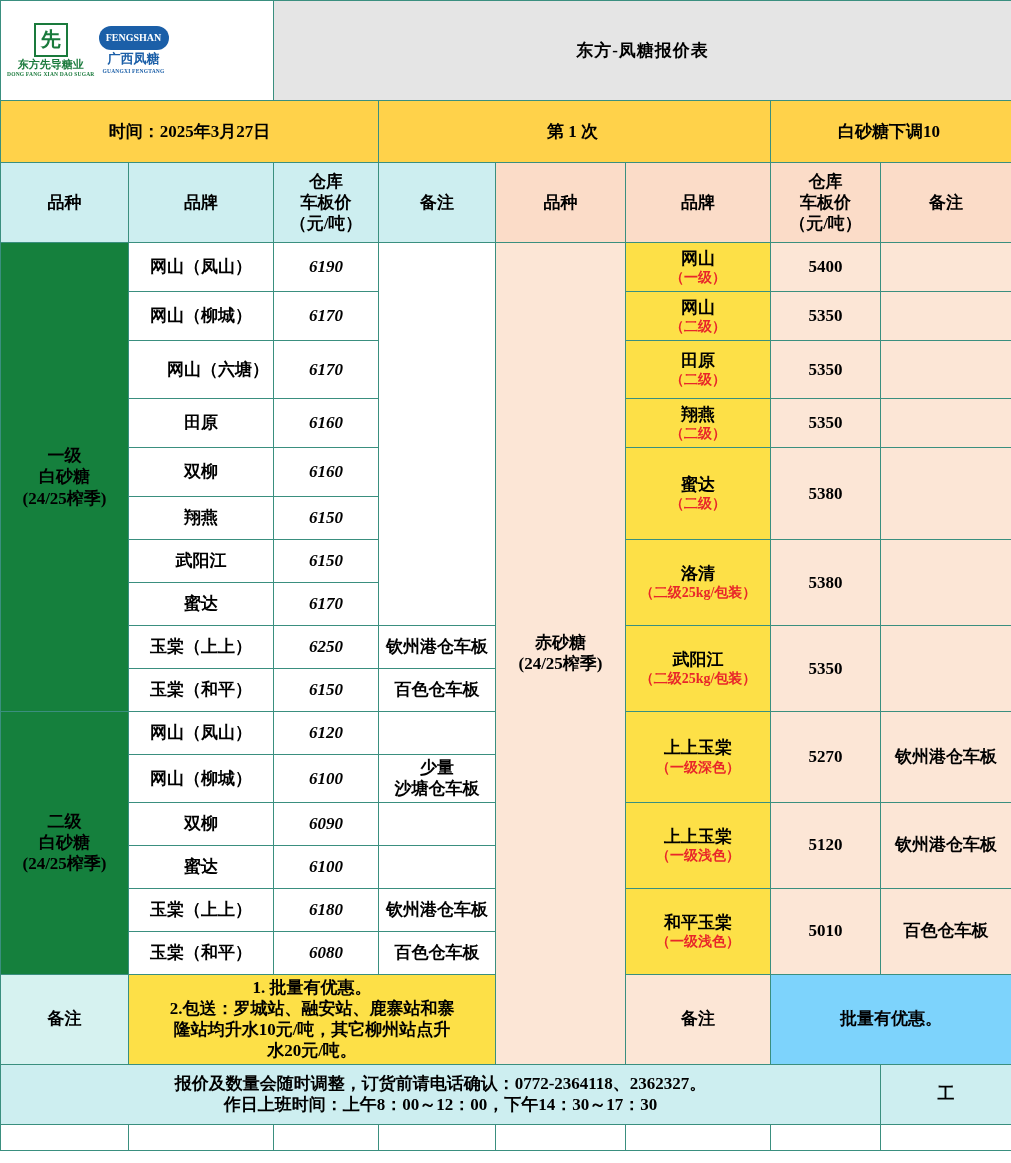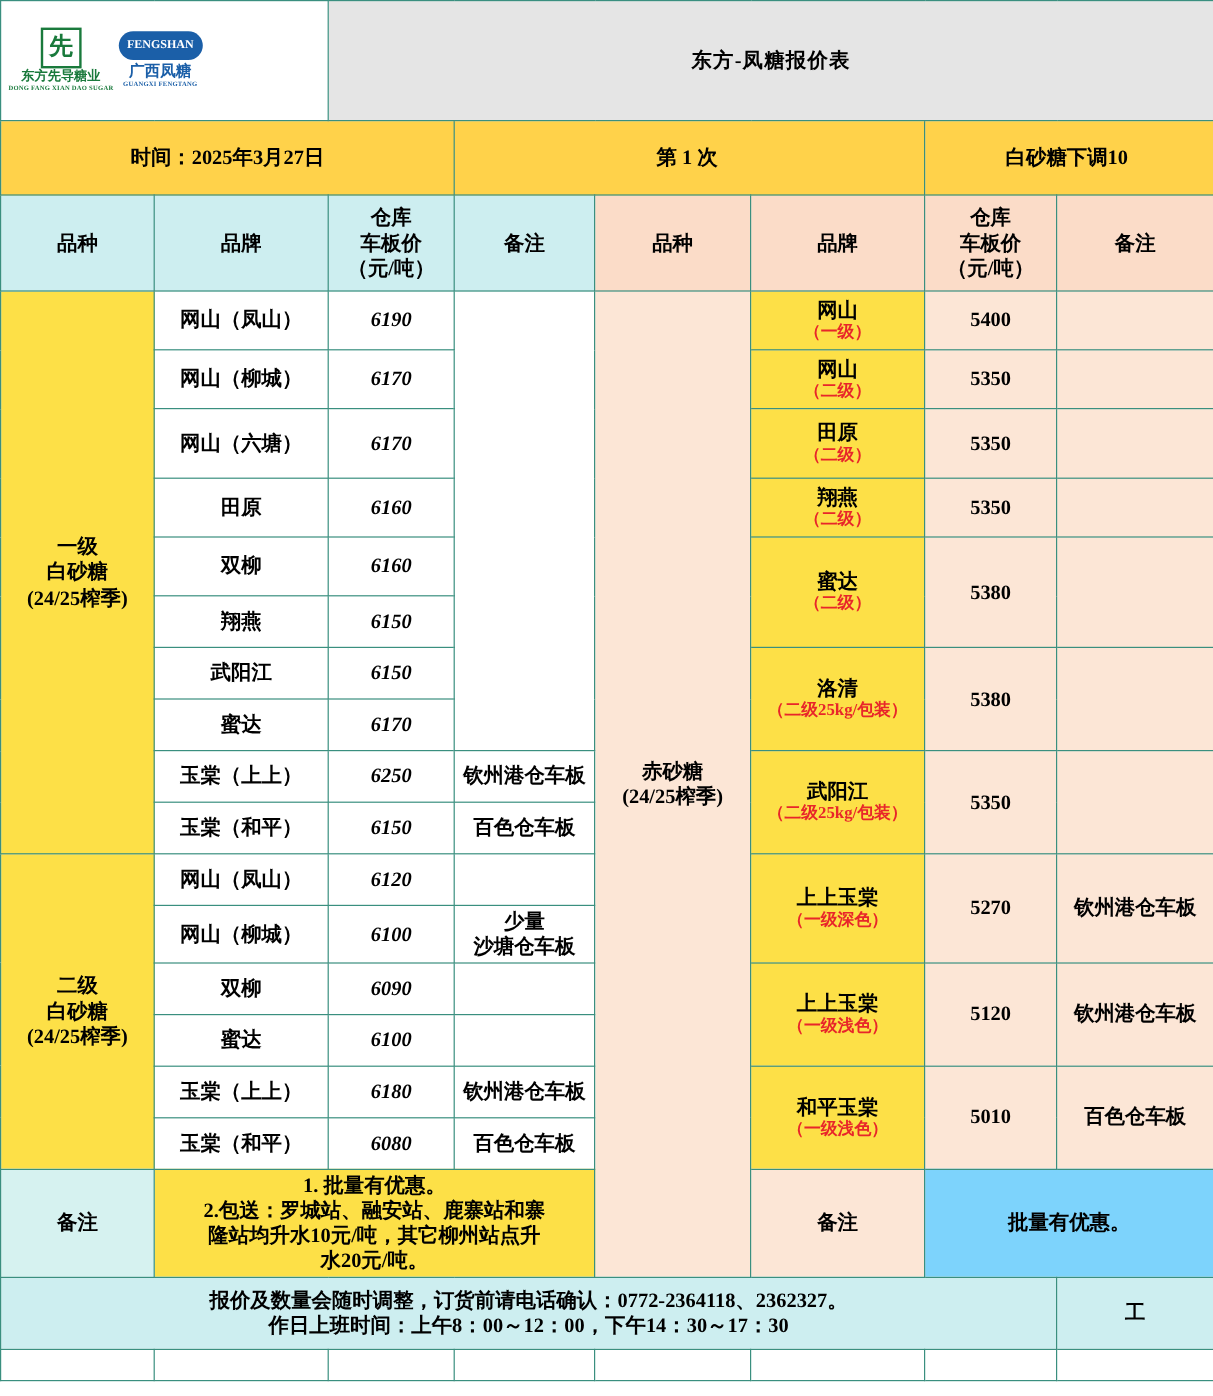--- a/index.html
+++ b/index.html
@@ -89,21 +89,21 @@
     font-weight: bold;
     text-align: left;
     padding-left: 10px;
   }
   .info-cell.center { text-align: center; padding-left: 0; }
   
   .hdr-left { background: #cdeef0; font-size: 18px; }
   .hdr-right { background: #fbdcc8; font-size: 18px; }
   .hdr-sub { font-size: 16px; line-height: 1.15; }
   
-  .left-cat { background: #fde047; font-size: 18px; line-height: 1.35; }
+  .left-cat { background: #15803d; font-size: 18px; line-height: 1.35; }
   .left-brand { background: #ffffff; font-size: 17px; }
   .left-price { background: #ffffff; font-size: 18px; font-style: italic; }
   .left-note { background: #ffffff; font-size: 15px; color: #e8262a; line-height: 1.2; }
   .right-cat { background: #fce6d6; font-size: 18px; line-height: 1.45; }
   .right-brand { background: #fde047; font-size: 17px; line-height: 1.2; }
   .right-price { background: #fce6d6; font-size: 18px; }
   .right-note { background: #fce6d6; font-size: 15px; color: #e8262a; }
   .sub-red { color: #e8262a; font-size: 14px; display: block; font-weight: bold; }
   
   .remark-label-l { background: #d6f2f0; font-size: 18px; }
@@ -220,21 +220,21 @@
     <td class="left-price">6170</td>
     <td class="right-brand">
       <span>网山</span>
       <span class="sub-red">（二级）</span>
     </td>
     <td class="right-price">5350</td>
     <td class="right-note"></td>
   </tr>
 
   <tr>
-    <td class="left-brand" style="height:58px;">网山（六塘）</td>
+    <td class="left-brand" style="height:58px;text-align:right;">网山（六塘）</td>
     <td class="left-price">6170</td>
     <td class="right-brand">
       <span>田原</span>
       <span class="sub-red">（二级）</span>
     </td>
     <td class="right-price">5350</td>
     <td class="right-note"></td>
   </tr>
 
   <tr>

